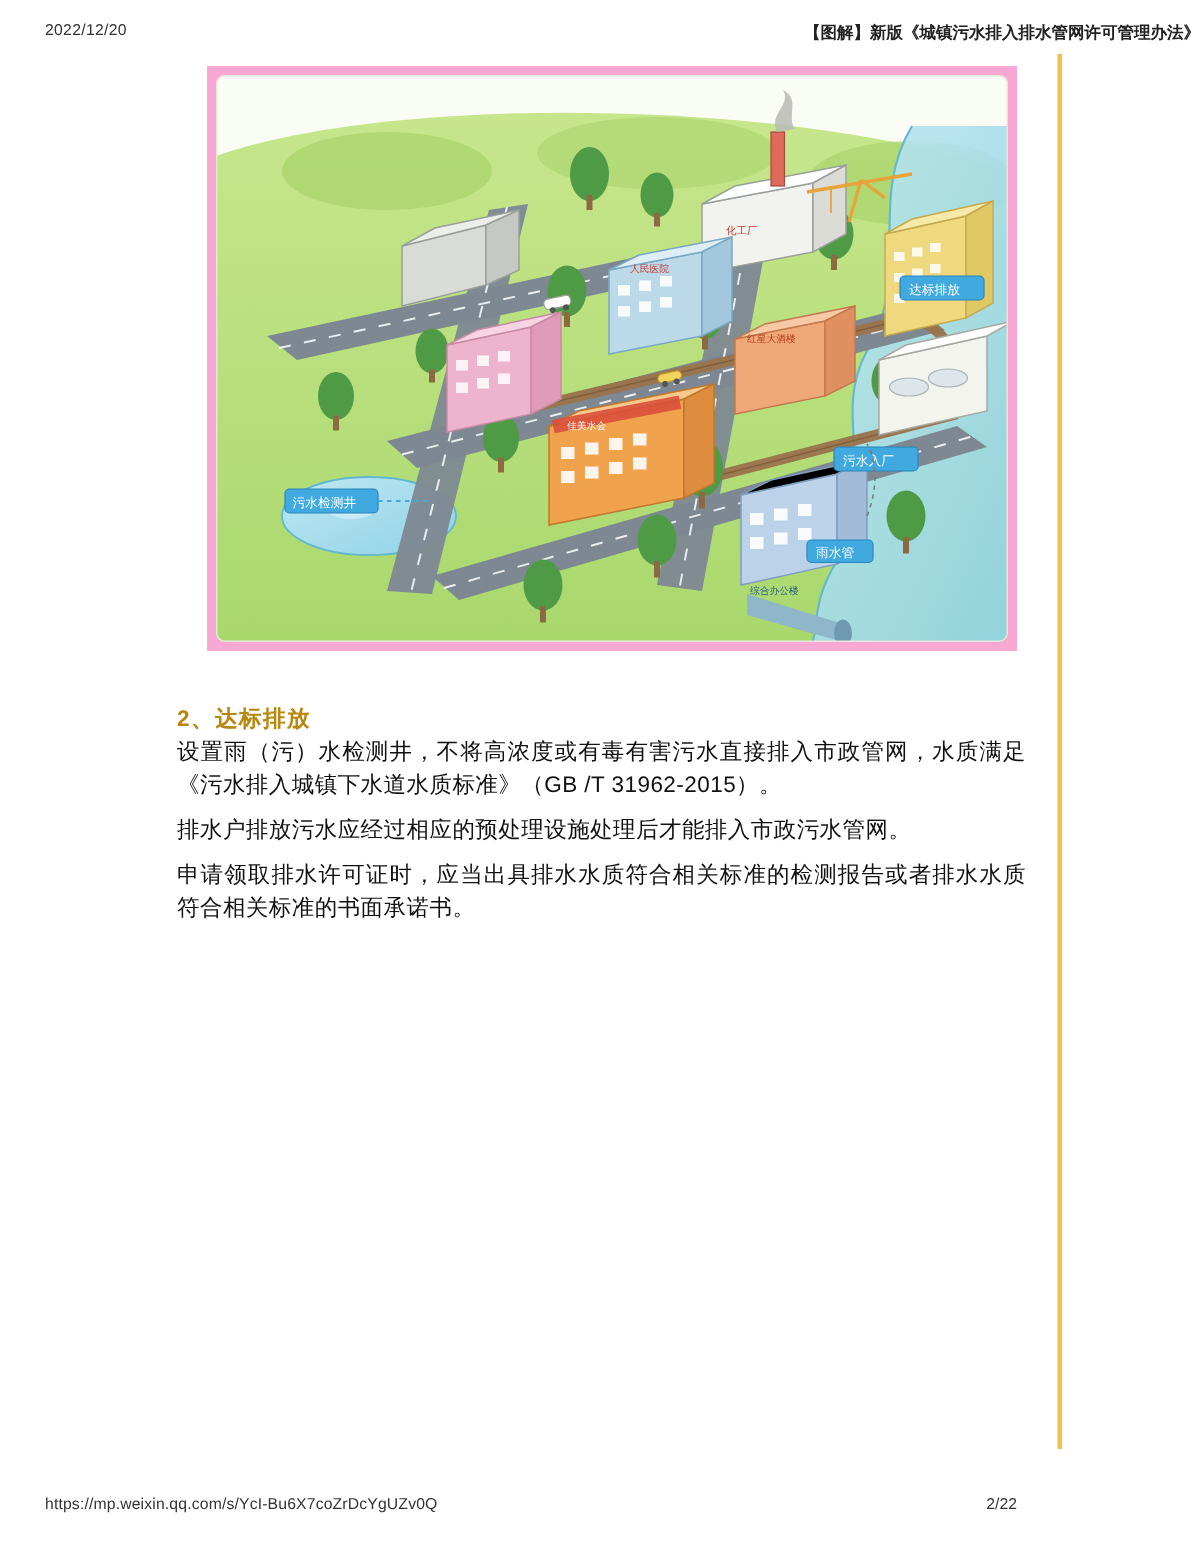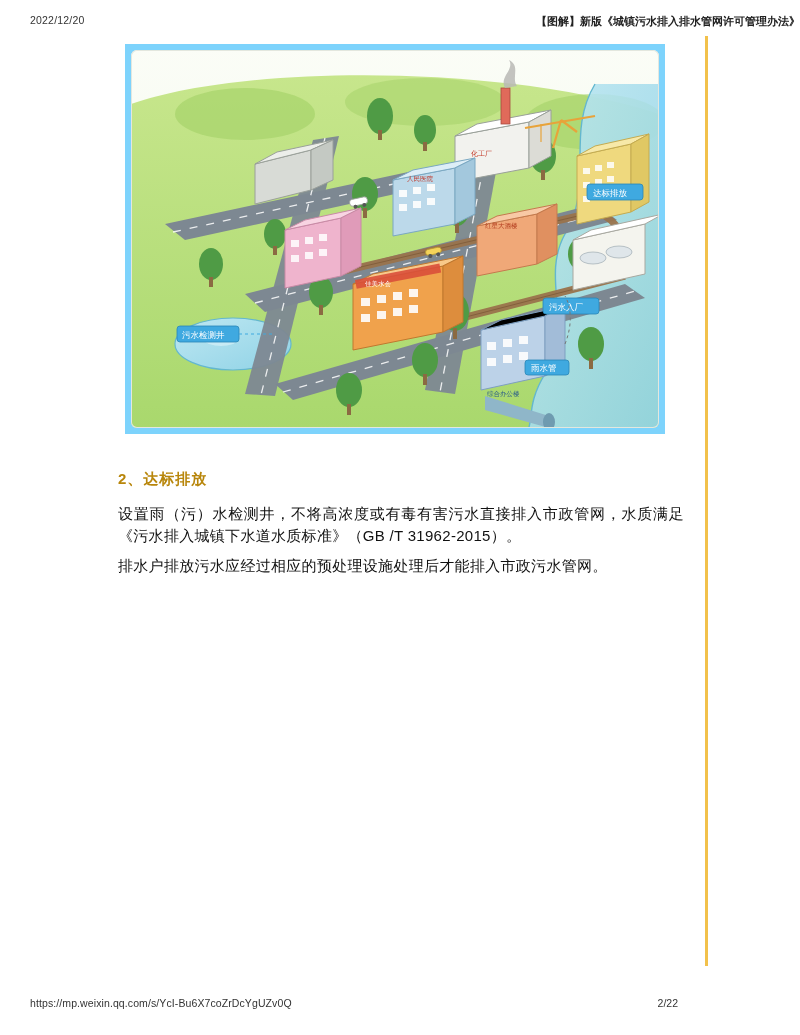--- a/index.html
+++ b/index.html
@@ -50,42 +50,42 @@
     left: 705px;
     top: 36px;
     width: 3px;
     height: 930px;
     background: #f2c14b;
   }
 
   
   .illustration {
     position: absolute;
-    left: 125px;
+    left: 138px;
     top: 44px;
     width: 540px;
     height: 390px;
-    background: #7dd3fc;
+    background: #f9a8d4;
     overflow: hidden;
   }
   .illo-svg { display:block; }
 
   
   .content {
     position: absolute;
     left: 118px;
     top: 470px;
     width: 566px;
   }
   .section-heading {
     font-size: 15px;
     font-weight: bold;
     color: #b8860b;
     letter-spacing: 1px;
-    margin: 0 0 14px 0;
+    margin: 0 0 2px 0;
   }
   .para {
     font-size: 15px;
     line-height: 22px;
     color: #111;
     margin: 0;
     letter-spacing: 0.3px;
     text-align: justify;
   }
   .para + .para { margin-top: 8px; }
@@ -379,18 +379,19 @@
 
       <rect x="6" y="6" width="528" height="378" rx="6" fill="none" stroke="#e3e7de" stroke-width="2"></rect>
     </g>
   </svg>
 </div>
 
 <div class="content">
   <h2 class="section-heading">2、达标排放</h2>
   <p class="para">设置雨（污）水检测井，不将高浓度或有毒有害污水直接排入市政管网，水质满足《污水排入城镇下水道水质标准》（GB /T 31962-2015）。</p>
   <p class="para">排水户排放污水应经过相应的预处理设施处理后才能排入市政污水管网。</p>
+  <p class="para">申请领取排水许可证时，应当出具排水水质符合相关标准的检测报告或者排水水质符合相关标准的书面承诺书。</p>
 </div>
 
 <div class="footer">
   <div class="footer-url">https://mp.weixin.qq.com/s/YcI-Bu6X7coZrDcYgUZv0Q</div>
   <div class="footer-page">2/22</div>
 </div>
 
 </body></html>

